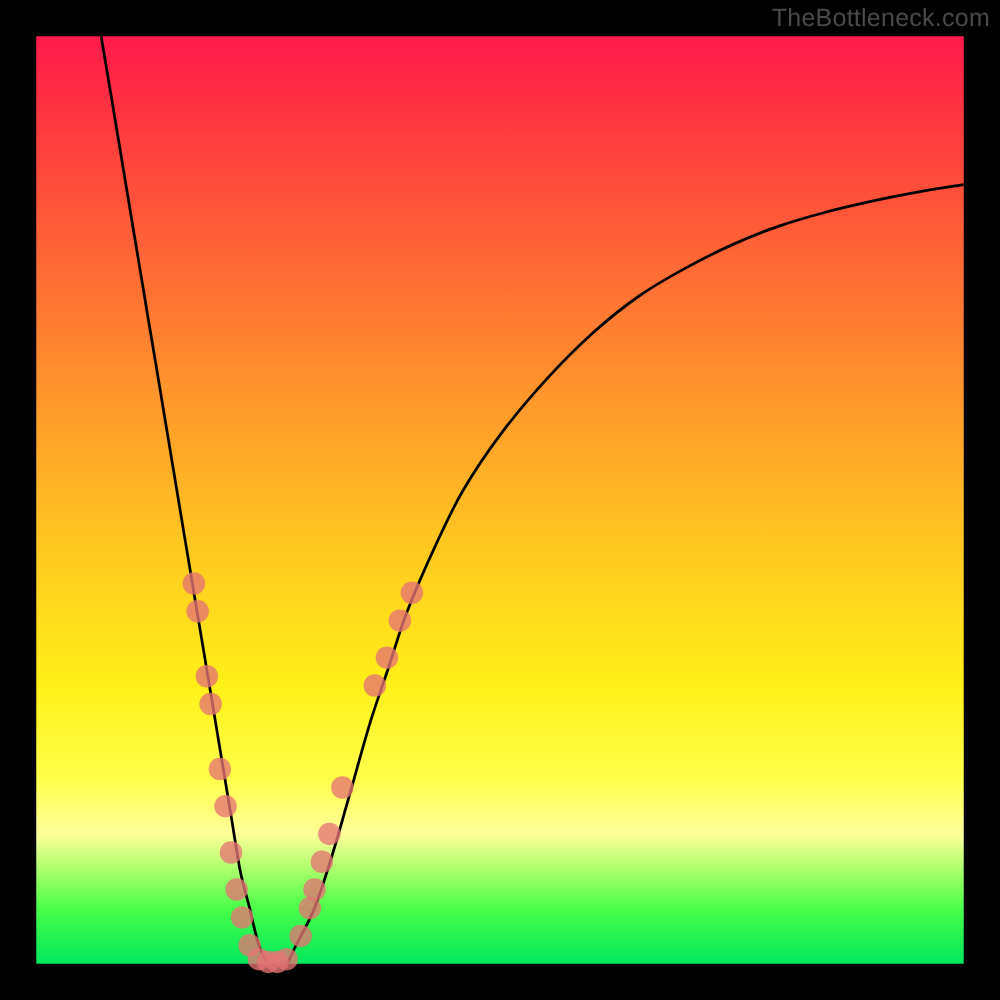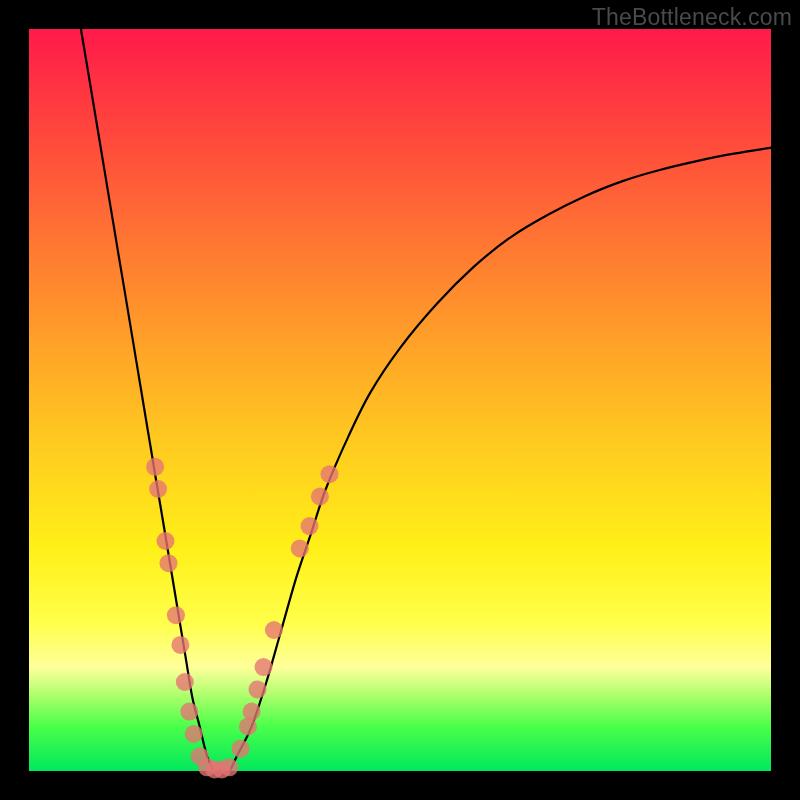--- a/index.html
+++ b/index.html
@@ -28,21 +28,21 @@
       #ffff9a 86%,
       #a8ff6a 90%,
       #4aff4a 94%,
       #00e85c 100%);
   }
   .watermark {
     position: absolute;
     top: 4px;
     right: 8px;
     color: #4a4a4a;
-    font-size: 23px;
+    font-size: 20px;
     font-weight: 500;
     letter-spacing: 0.2px;
     z-index: 5;
   }
   svg.plot {
     position: absolute;
     left: 29px;
     top: 29px;
     width: 742px;
     height: 742px;

